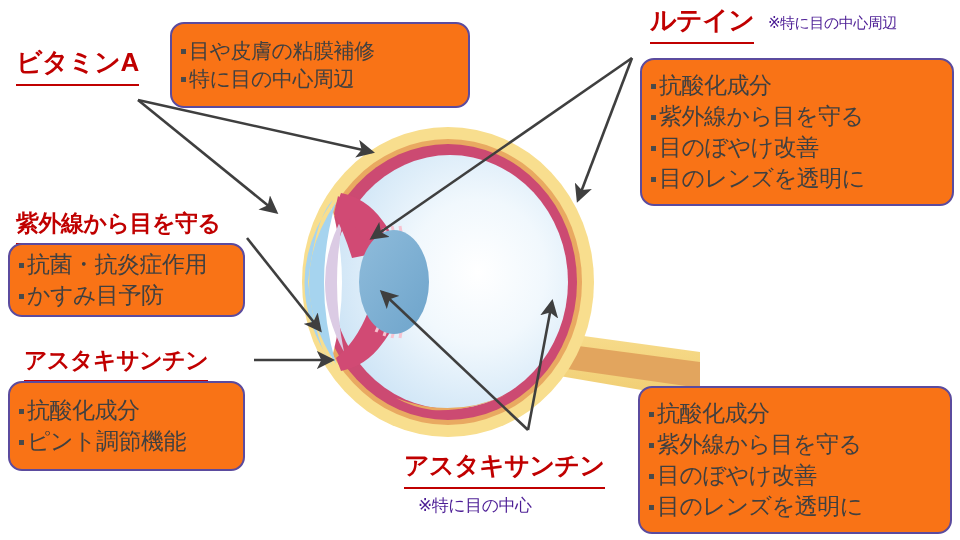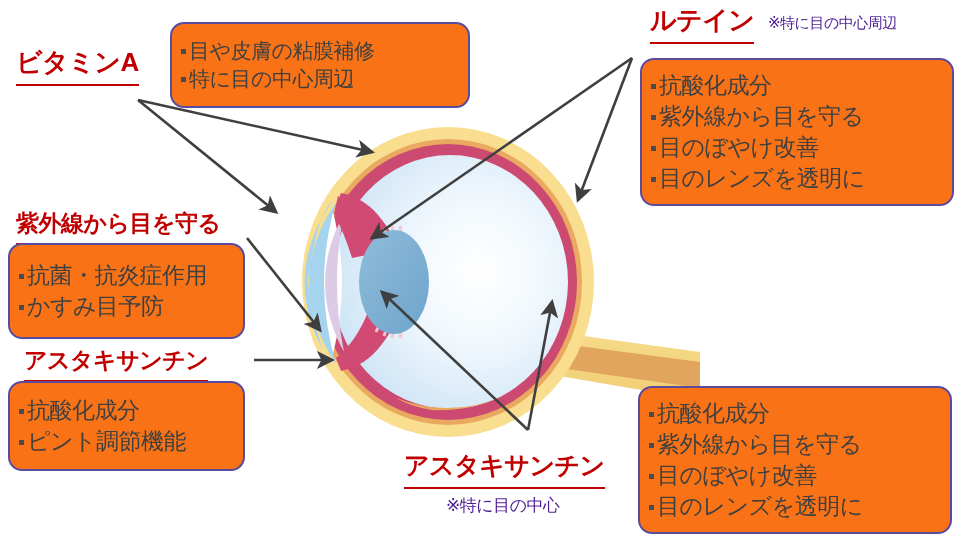--- a/index.html
+++ b/index.html
@@ -68,31 +68,31 @@
     position:relative;
     top:-4px;
   }
 
   
   #head-vitamin-a{left:16px;top:48px;font-size:26px;}
   #box-vitamin-a{left:170px;top:22px;width:300px;height:86px;}
   #box-vitamin-a .line{font-size:21px;}
 
   #head-megusuri{left:16px;top:211px;font-size:23px;}
-  #box-megusuri{left:8px;top:243px;width:237px;height:96px;}
+  #box-megusuri{left:8px;top:243px;width:237px;height:74px;}
 
   #head-asta{left:16px;top:348px;font-size:23px;margin-left:8px;}
   #box-asta{left:8px;top:381px;width:237px;height:90px;}
 
   #head-lutein{left:650px;top:6px;font-size:26px;}
   #note-lutein{left:768px;top:14px;}
   #box-lutein{left:640px;top:58px;width:314px;height:148px;}
 
   #head-zea{left:404px;top:452px;font-size:25px;}
-  #note-zea{left:418px;top:494px;font-size:17px;margin-left:28px;}
+  #note-zea{left:418px;top:494px;font-size:17px;}
   #box-zea{left:638px;top:386px;width:314px;height:148px;}
 </style>
 </head>
 <body>
 
 <div id="stage">
 
   <svg id="eye-svg" viewBox="0 0 960 540">
     <defs>
       <radialGradient id="vitGrad" cx="62%" cy="46%" r="62%">

